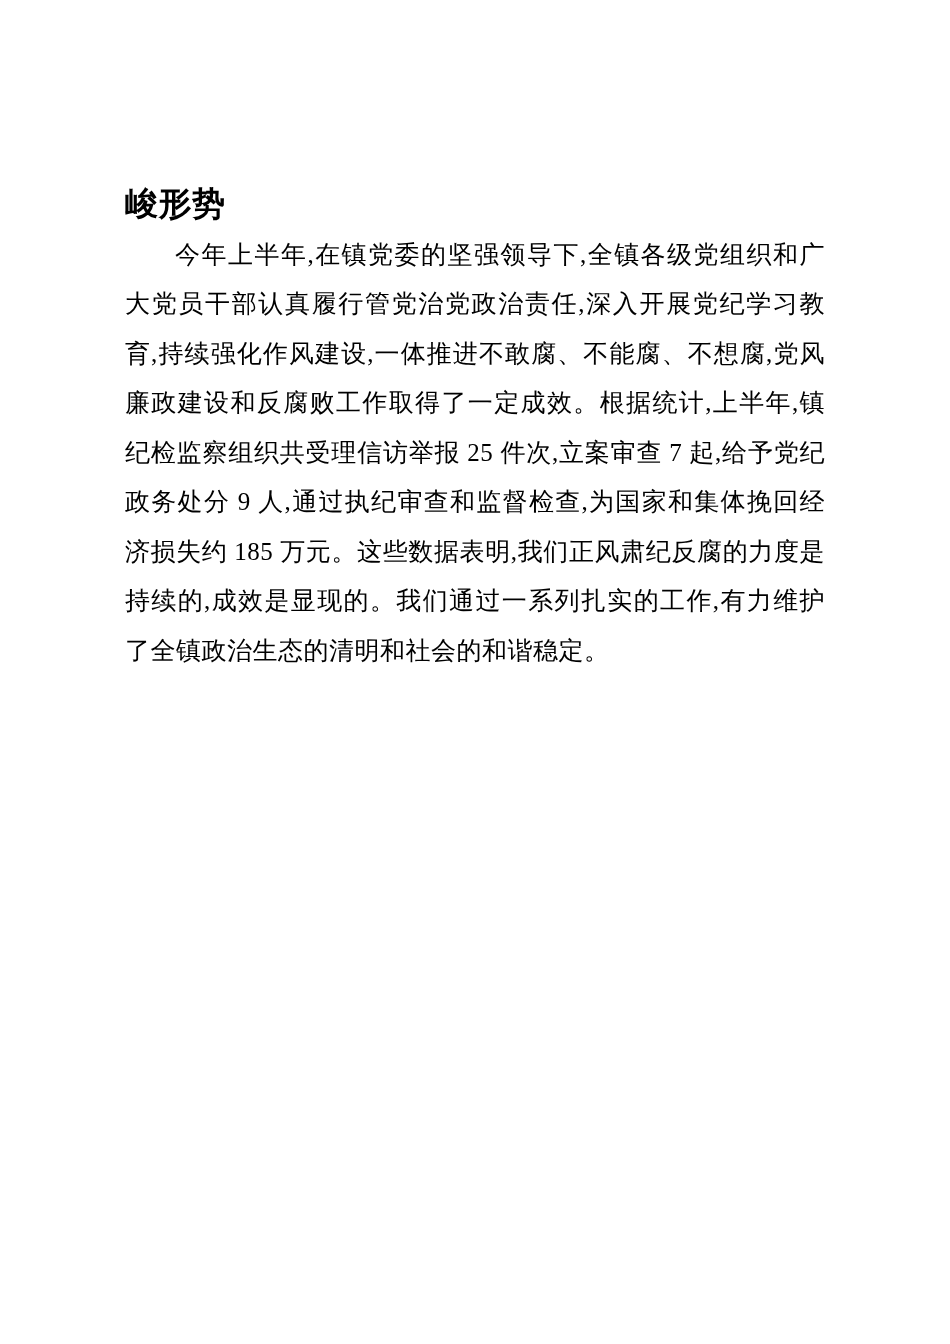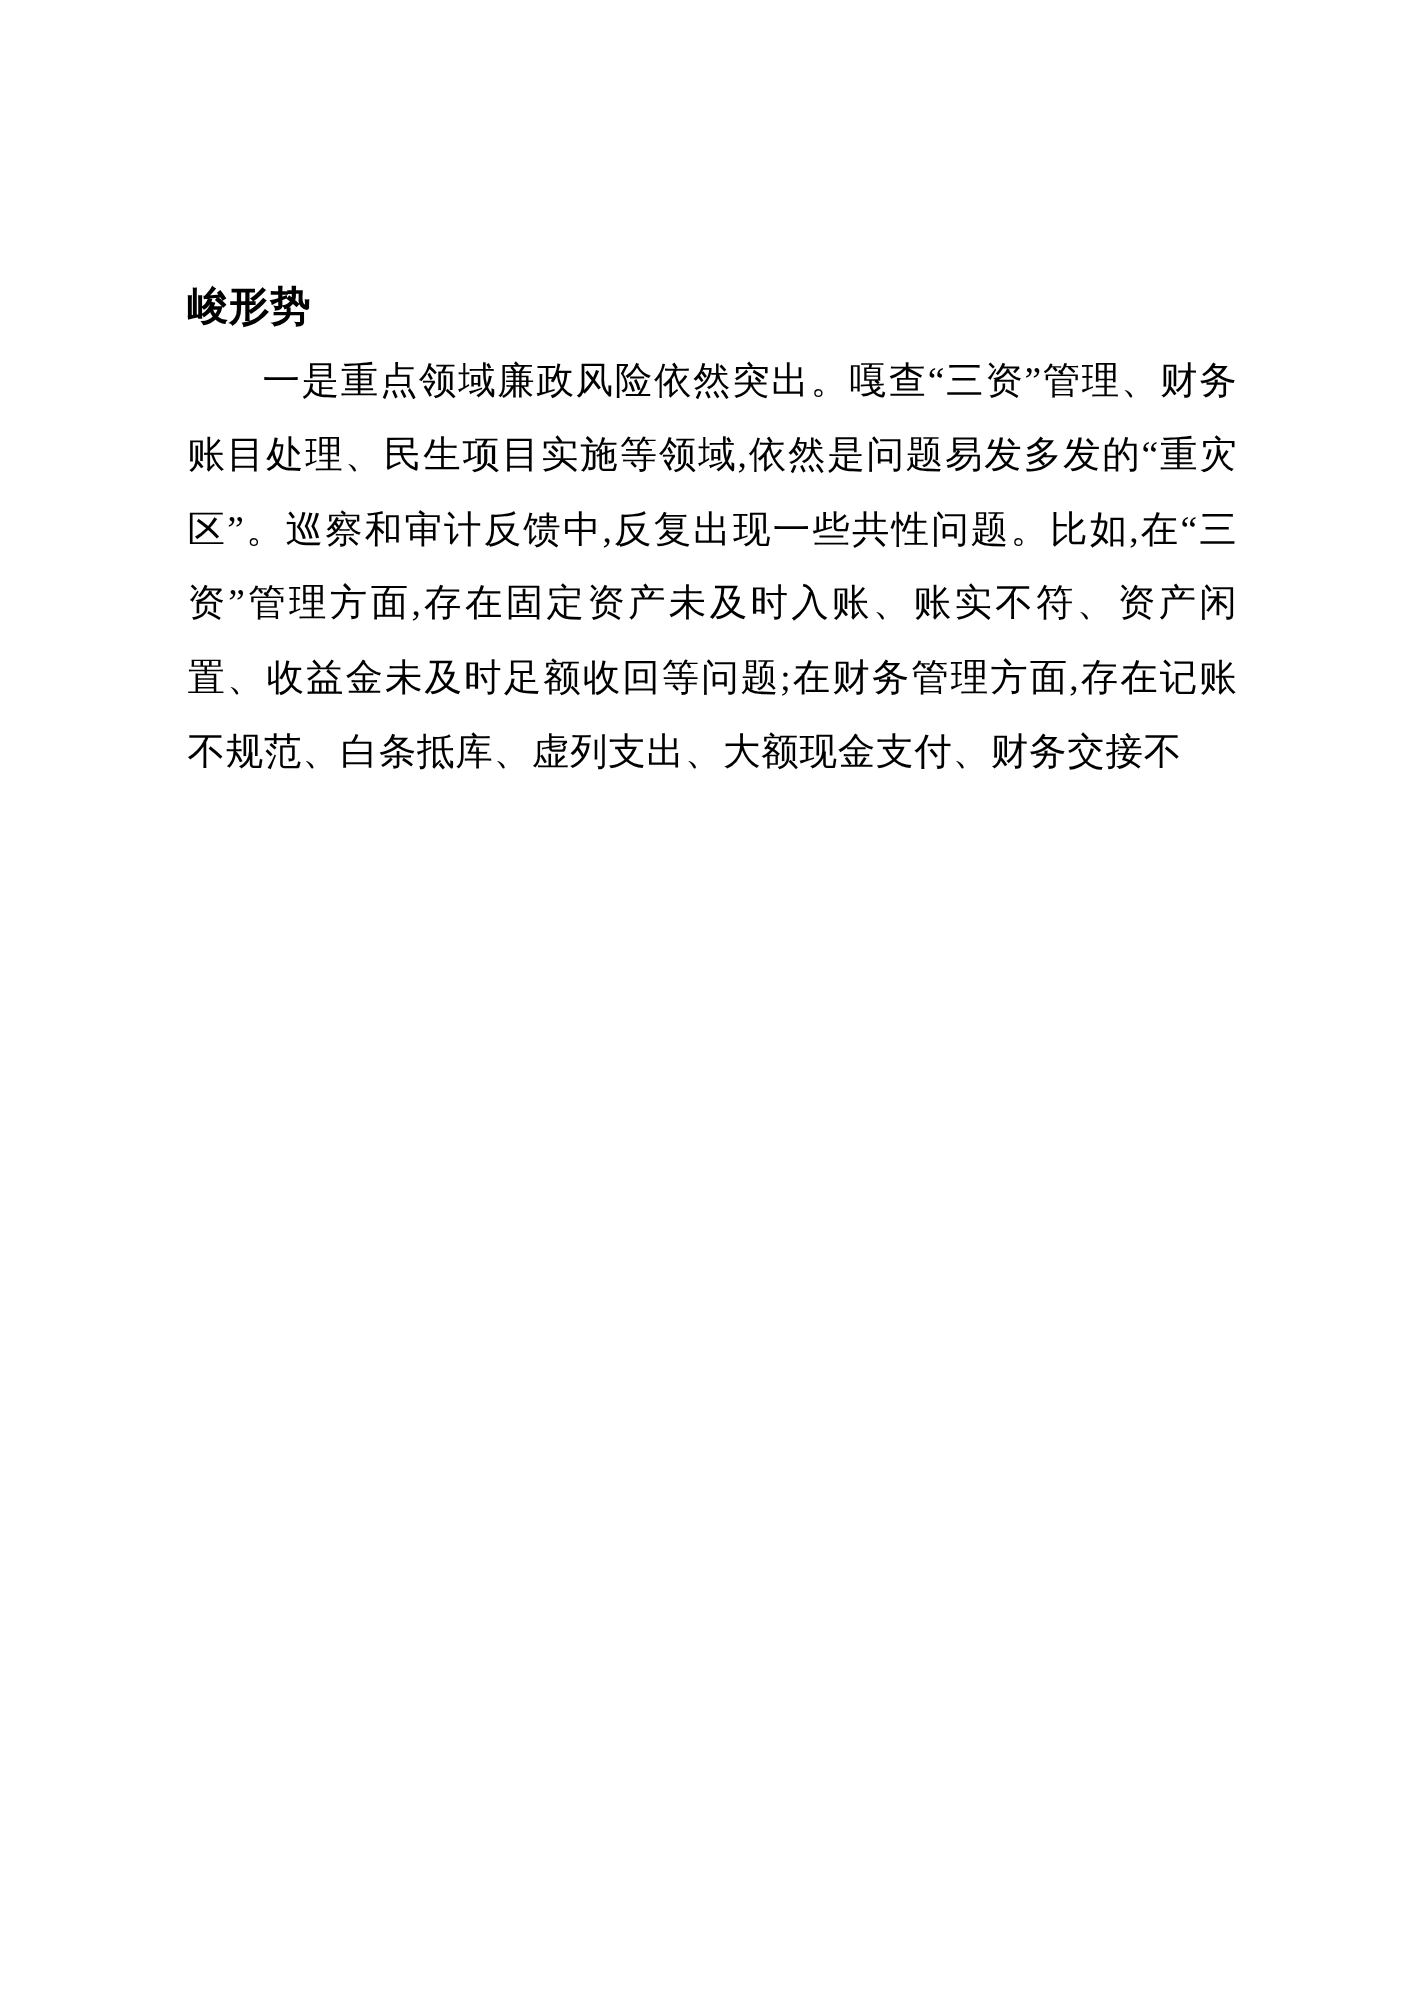--- a/index.html
+++ b/index.html
@@ -22,30 +22,30 @@
     top: 180px;
     width: 700px;
     font-size: 25px;
     line-height: 49.5px;
     text-align: justify;
     text-justify: inter-character;
     letter-spacing: 0.5px;
   }
   .heading {
     margin: 0;
-    font-size: 27px;
+    font-size: 33px;
     font-weight: bold;
     text-indent: 0;
   }
   .para {
     margin: 0;
     text-indent: 2em;
   }
 </style>
 </head>
 <body>
 
 <div class="page">
   <div class="content">
     <h2 class="heading">峻形势</h2>
-    <p class="para">一是重点领域廉政风险依然突出。嘎查“三资”管理、财务账目处理、民生项目实施等领域,依然是问题易发多发的“重灾区”。巡察和审计反馈中,反复出现一些共性问题。比如,在“三资”管理方面,存在固定资产未及时入账、账实不符、资产闲置、收益金未及时足额收回等问题;在财务管理方面,存在记账不规范、白条抵库、虚列支出、大额现金支付、财务交接不</p>
+    <p class="para">今年上半年,在镇党委的坚强领导下,全镇各级党组织和广大党员干部认真履行管党治党政治责任,深入开展党纪学习教育,持续强化作风建设,一体推进不敢腐、不能腐、不想腐,党风廉政建设和反腐败工作取得了一定成效。根据统计,上半年,镇纪检监察组织共受理信访举报 25 件次,立案审查 7 起,给予党纪政务处分 9 人,通过执纪审查和监督检查,为国家和集体挽回经济损失约 185 万元。这些数据表明,我们正风肃纪反腐的力度是持续的,成效是显现的。我们通过一系列扎实的工作,有力维护了全镇政治生态的清明和社会的和谐稳定。</p>
   </div>
 </div>
 
 </body></html>

